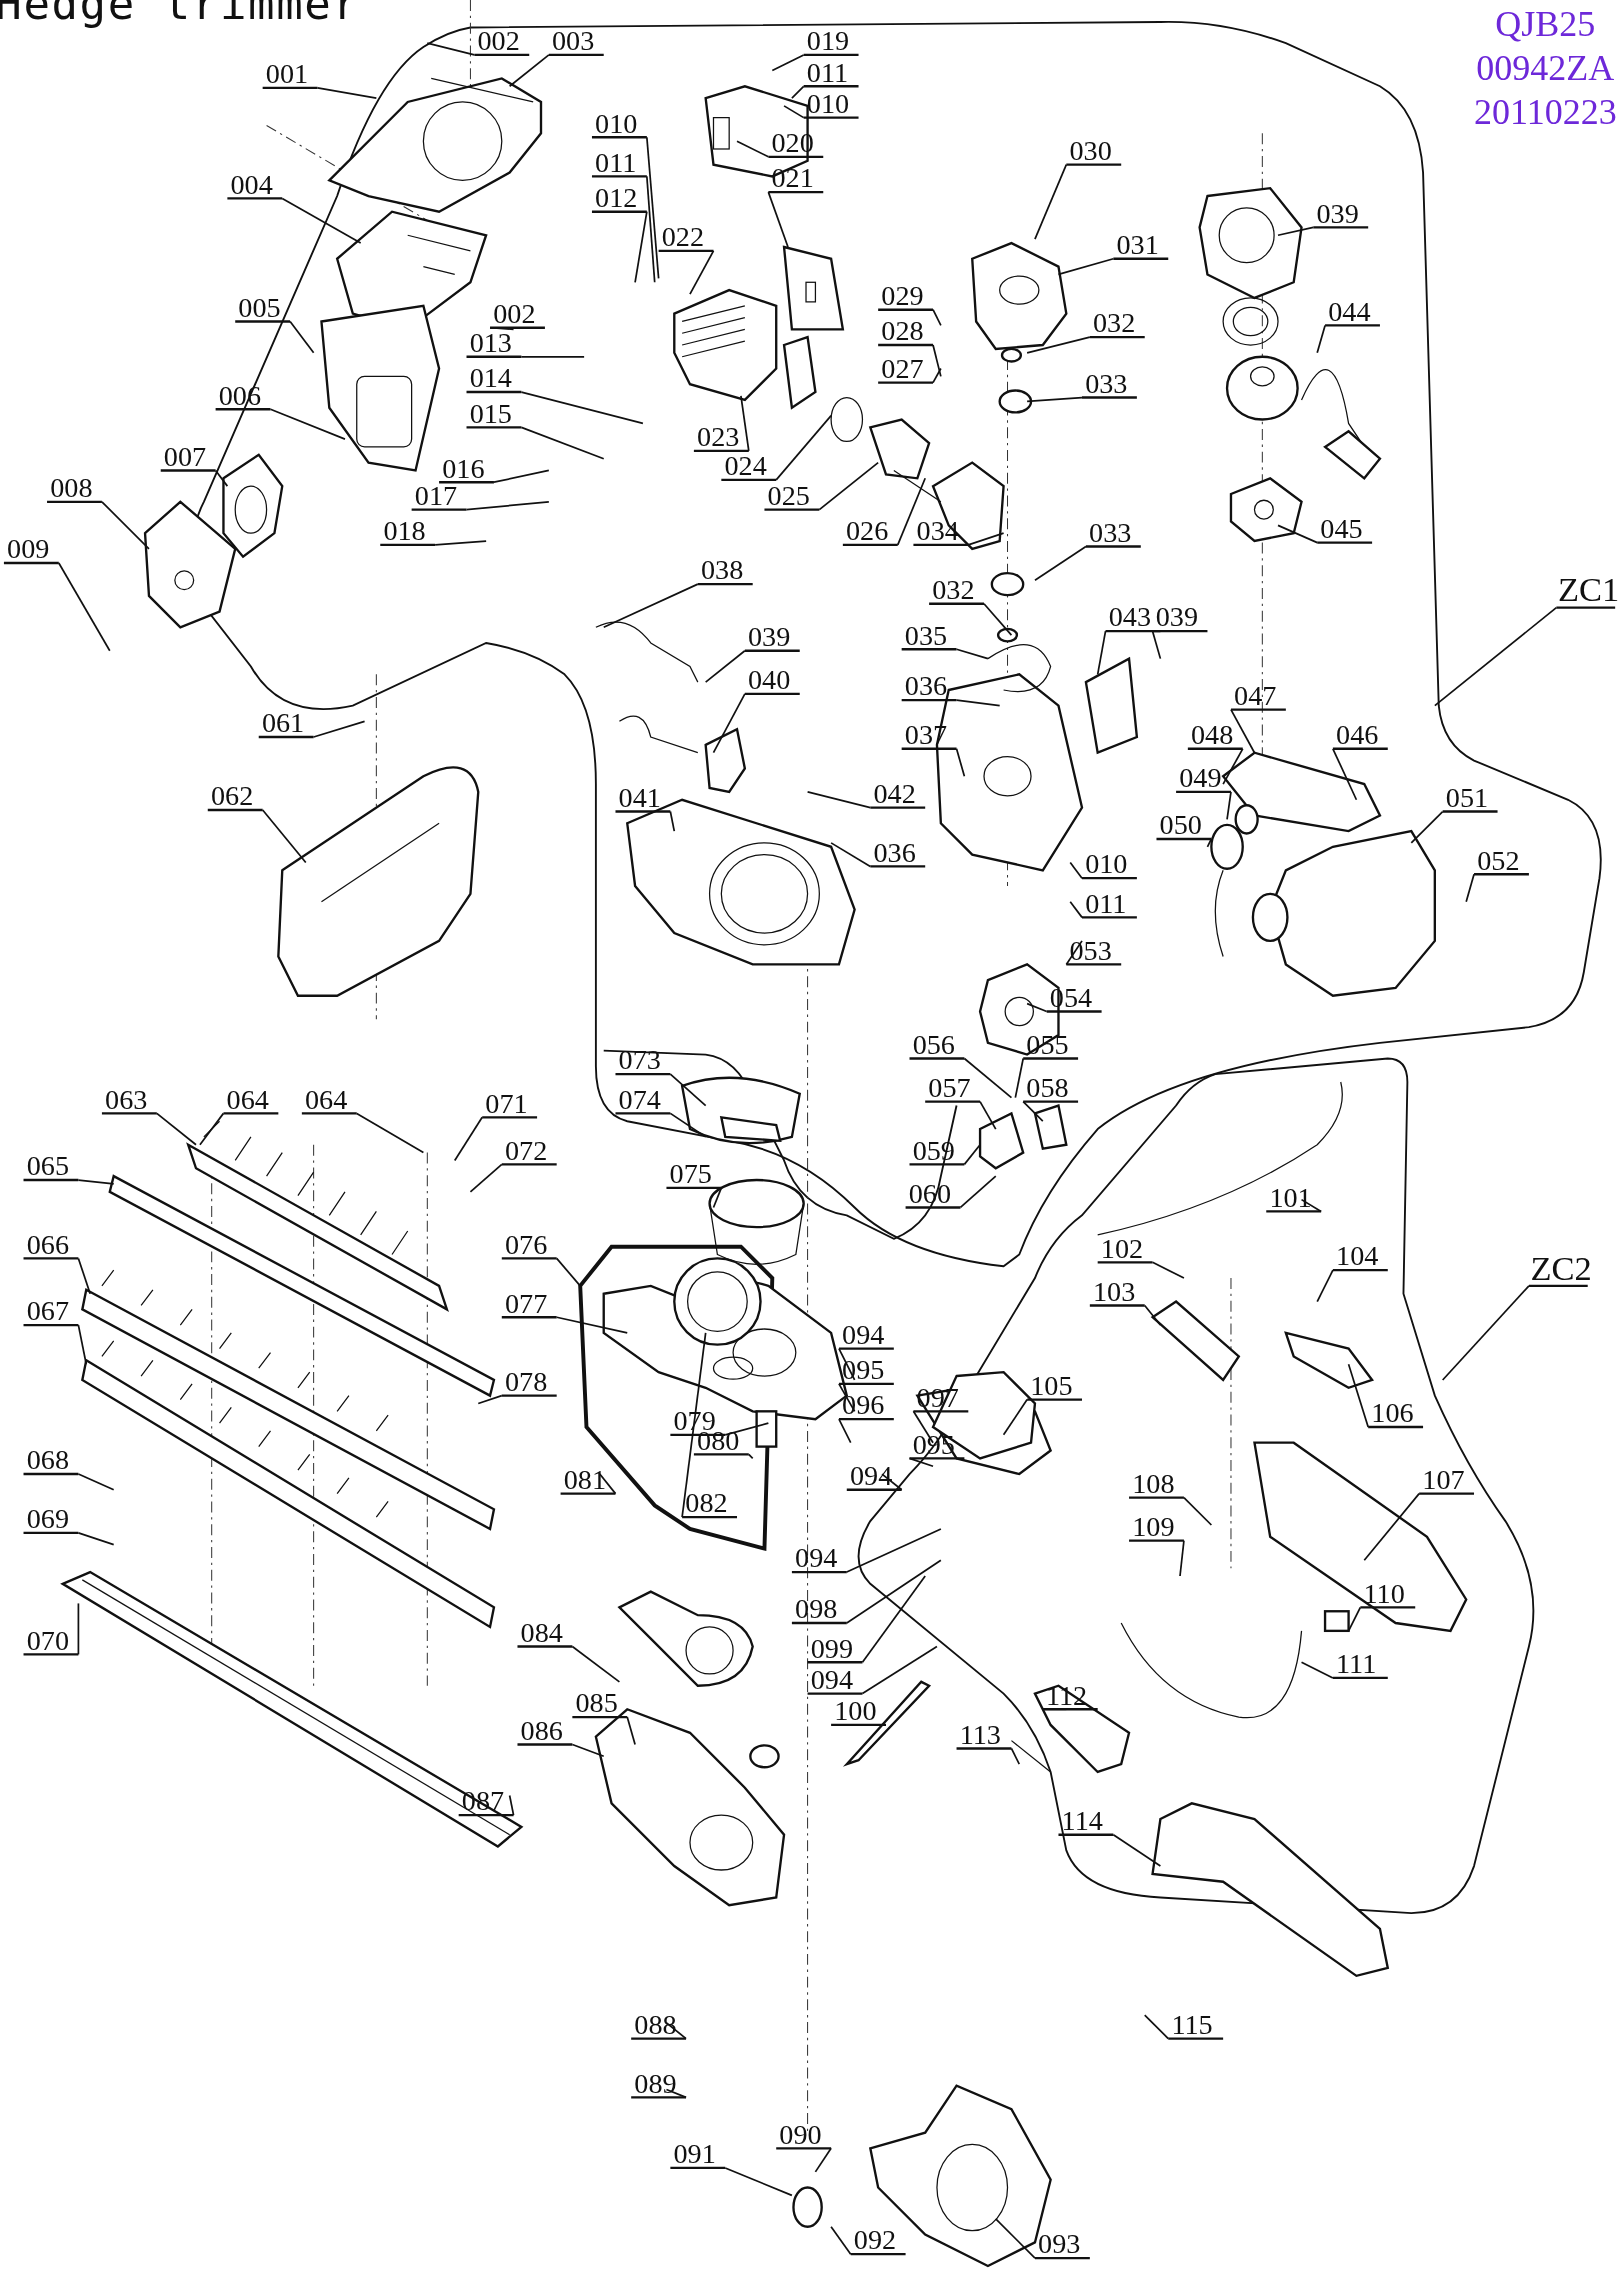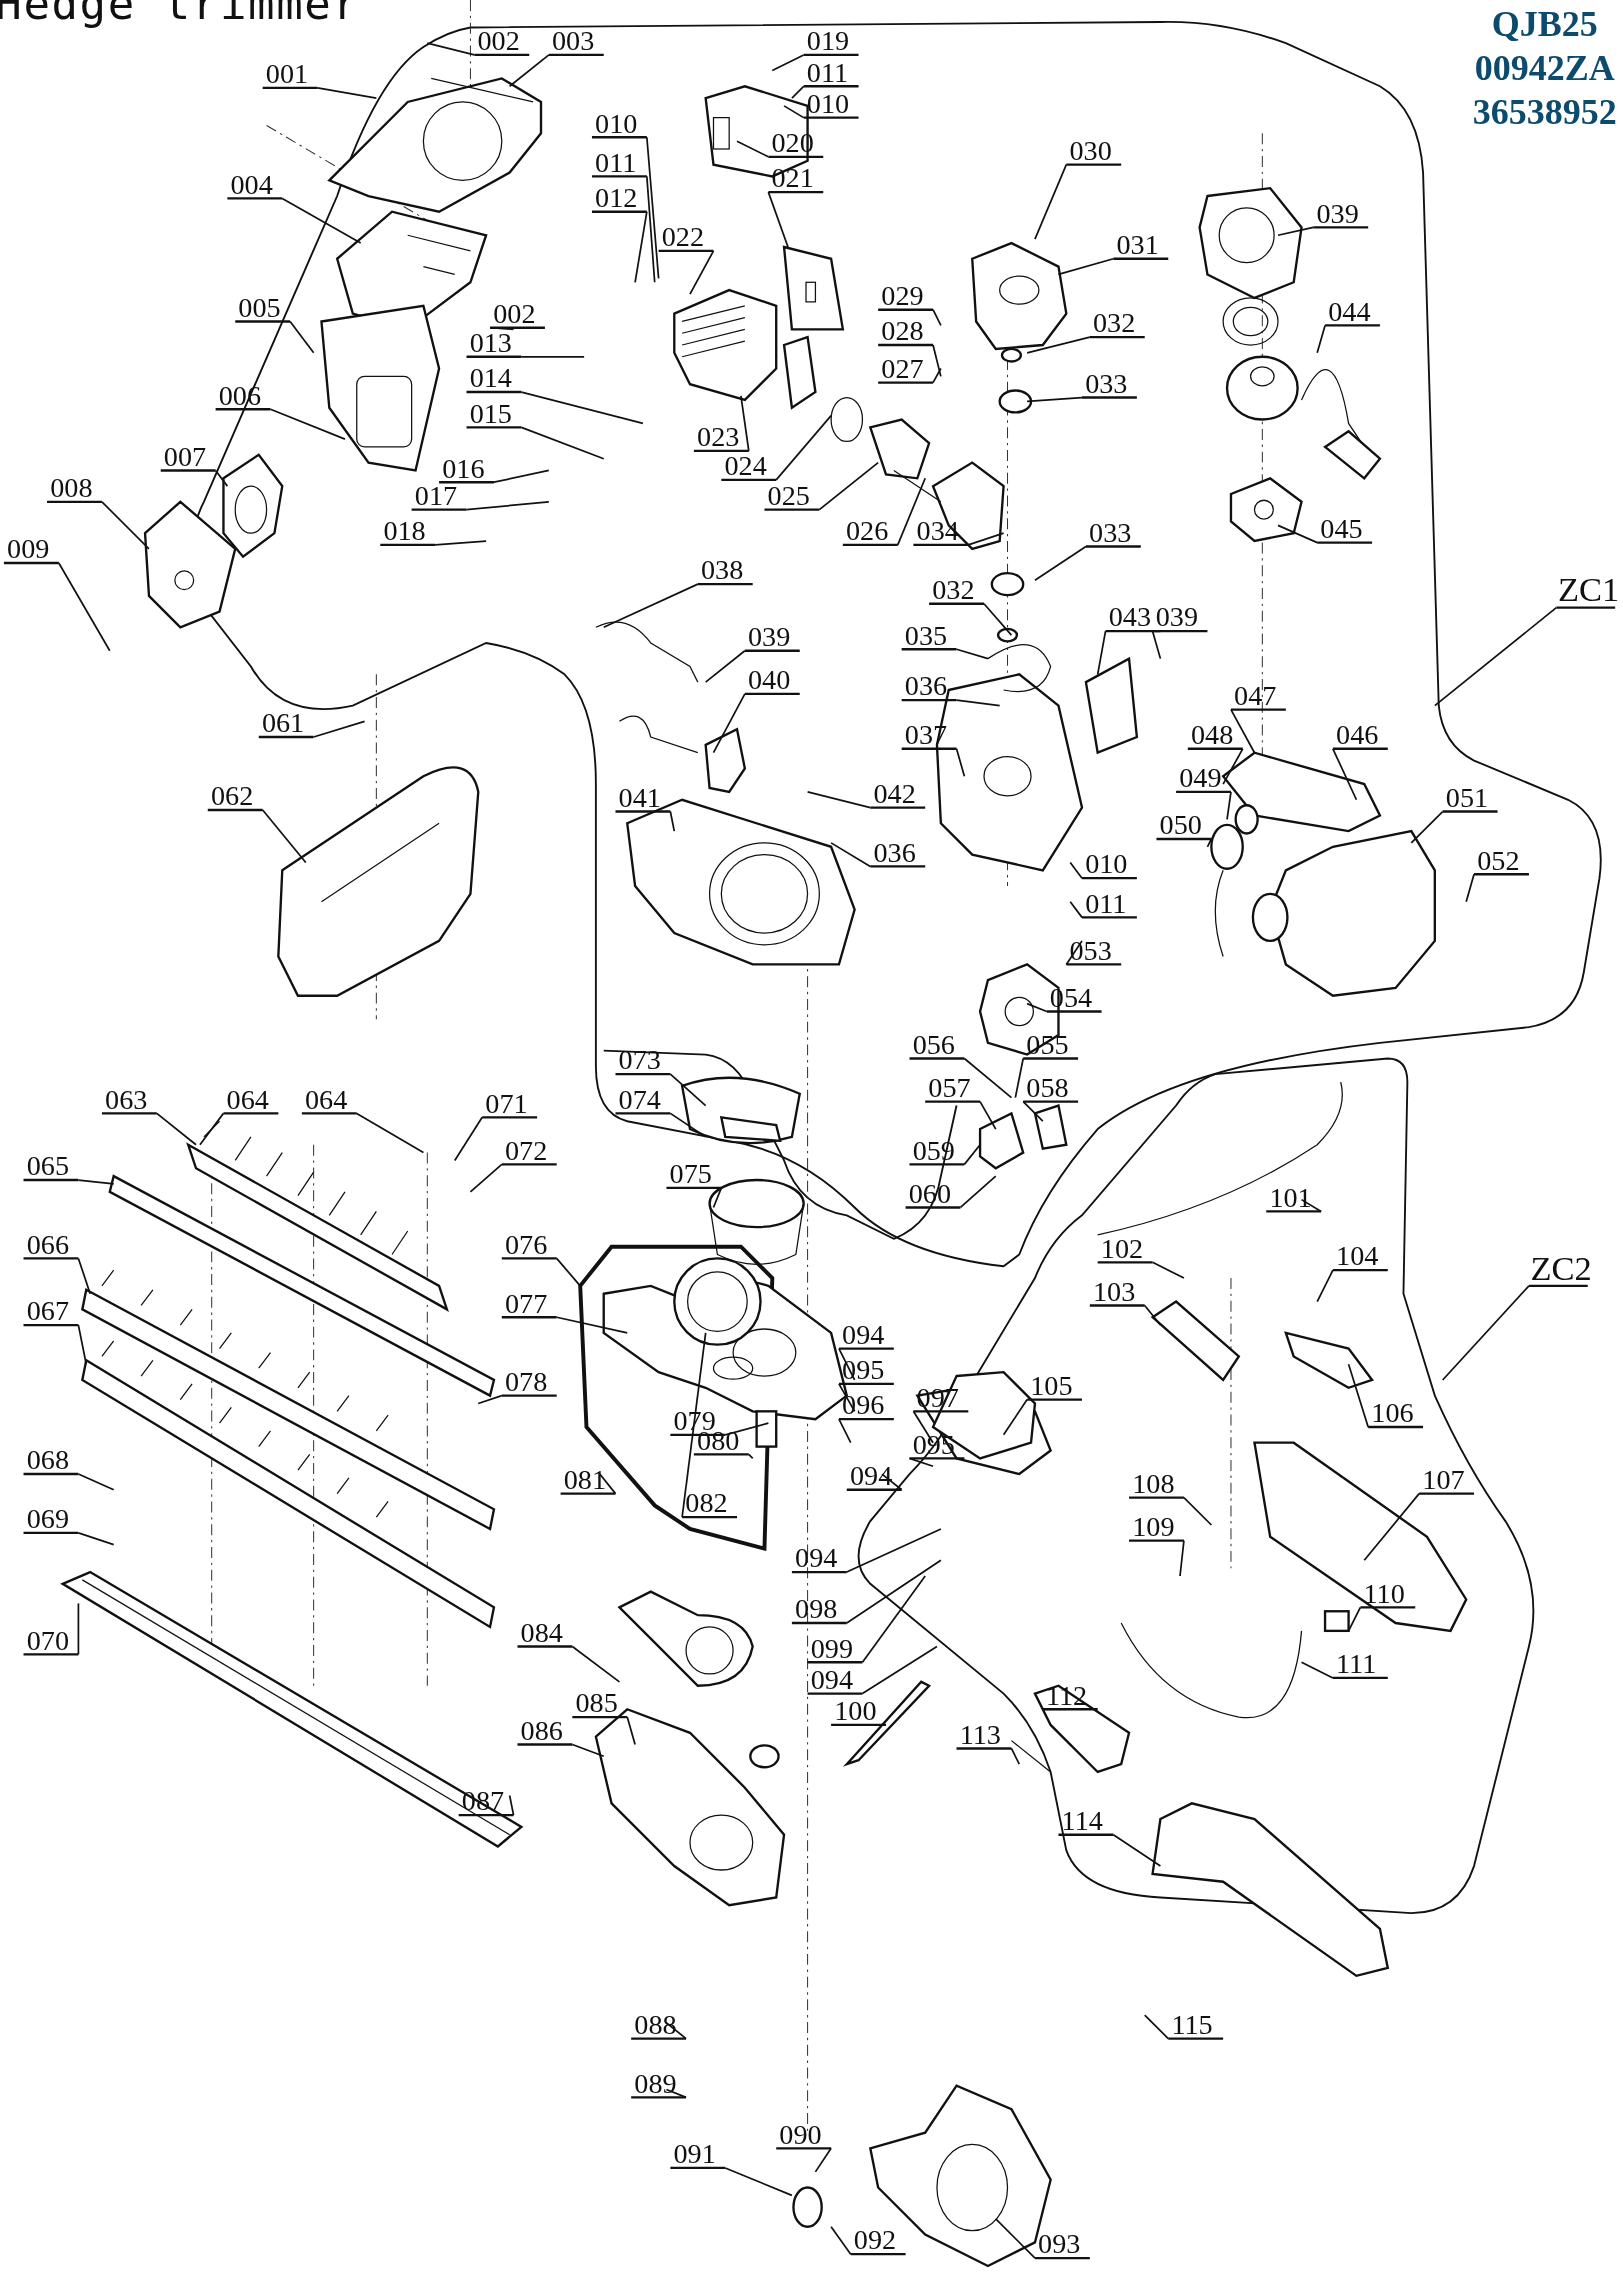--- a/index.html
+++ b/index.html
@@ -1,38 +1,38 @@
 <!DOCTYPE html>
 <html style="font-size:12.5px"><head>
 <meta charset="utf-8">
 <style>
   html, body { margin: 0; padding: 0; background: #ffffff; }
   body { width: 1623px; height: 2284px; position: relative; overflow: hidden; font-family: "DejaVu Serif", "Liberation Serif", serif; }
   #canvas { position: absolute; left: 0; top: 0; width: 1623px; height: 2284px; }
   .title { position: absolute; left: -4.7px; top: -22px; font-family: "DejaVu Sans Mono", "Liberation Mono", monospace; font-size: 44px; color: #111; letter-spacing: 1.6px; }
-  .meta { position: absolute; right: 6.3px; top: 1.6px; text-align: center; font-family: "Liberation Serif", "DejaVu Serif", serif; font-size: 36px; line-height: 44px; color: #0c4a6e; font-weight: bold; }
+  .meta { position: absolute; right: 6.3px; top: 1.6px; text-align: center; font-family: "Liberation Serif", "DejaVu Serif", serif; font-size: 36px; line-height: 44px; color: #6d28d9; }
   .meta div { display: block; }
   svg text.lbl { font-family: "Liberation Serif", "DejaVu Serif", serif; font-size: 36px; fill: #111; }
   svg text.grp { font-family: "Liberation Serif", "DejaVu Serif", serif; font-size: 44px; fill: #111; }
   .outline { fill: none; stroke: #111; stroke-width: 2.4; }
   .part { fill: #fff; stroke: #111; stroke-width: 3; }
   .thin { fill: none; stroke: #111; stroke-width: 1.6; }
   .dash { fill: none; stroke: #333; stroke-width: 1.3; stroke-dasharray: 14 6 3 6; }
   .leader { fill: none; stroke: #111; stroke-width: 2.2; }
   .uline { stroke: #111; stroke-width: 3; }
   .boxline { fill: none; stroke: #111; stroke-width: 5; }
 </style>
 </head>
 <body>
 
 <div class="title">Hedge trimmer</div>
 <div class="meta">
   <div>QJB25</div>
   <div>00942ZA</div>
-  <div>36538952</div>
+  <div>20110223</div>
 </div>
 
 <svg id="canvas" viewBox="0 0 2070 2913" xmlns="http://www.w3.org/2000/svg">
 
   <path class="outline" d="M600,35 L1480,28 Q1560,26 1640,55 L1760,110 Q1810,140 1815,220 L1835,900 Q1840,950 1880,970 L2000,1020 Q2050,1045 2040,1120 L2020,1240 Q2010,1300 1950,1310 L1760,1330 Q1500,1360 1400,1440 Q1330,1520 1300,1600 L1280,1615 Q1150,1600 1090,1540 Q1020,1470 930,1455 L800,1430 Q760,1420 760,1360 L760,1000 Q760,900 720,860 Q680,830 620,820 L450,900 Q360,920 320,850 L250,760 Q230,700 260,640 L430,250 Q480,100 540,60 Q570,40 600,35 Z"></path>
   <path class="outline" d="M1550,1370 L1770,1350 Q1795,1350 1795,1380 L1790,1650 L1830,1780 Q1870,1870 1920,1940 Q1970,2020 1950,2100 L1880,2380 Q1860,2440 1800,2440 L1480,2420 Q1380,2415 1360,2360 L1340,2260 Q1320,2200 1280,2160 L1110,2020 Q1080,1990 1110,1940 L1160,1880 Q1200,1840 1230,1780 L1320,1630 Q1340,1580 1380,1550 L1500,1410 Q1520,1380 1550,1370 Z"></path>
   <path class="boxline" d="M780,1590 L945,1590 L985,1630 L975,1975 L880,1950 L835,1920 L748,1820 L740,1640 Z"></path>
   <path class="outline" d="M770,1340 L900,1345 Q940,1350 960,1400 L1000,1480 Q1020,1540 1080,1550 L1140,1580 Q1190,1560 1200,1500 L1220,1410"></path>
 
   <line class="dash" x1="600" y1="0" x2="600" y2="160"></line>

